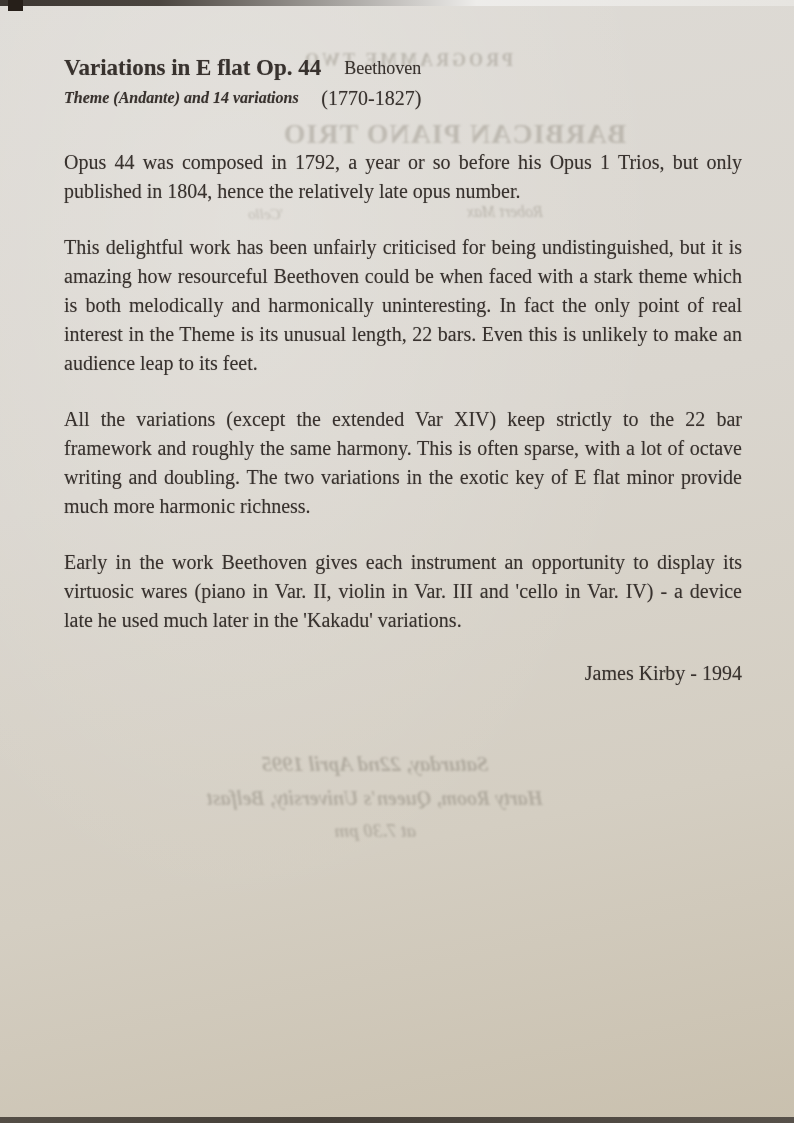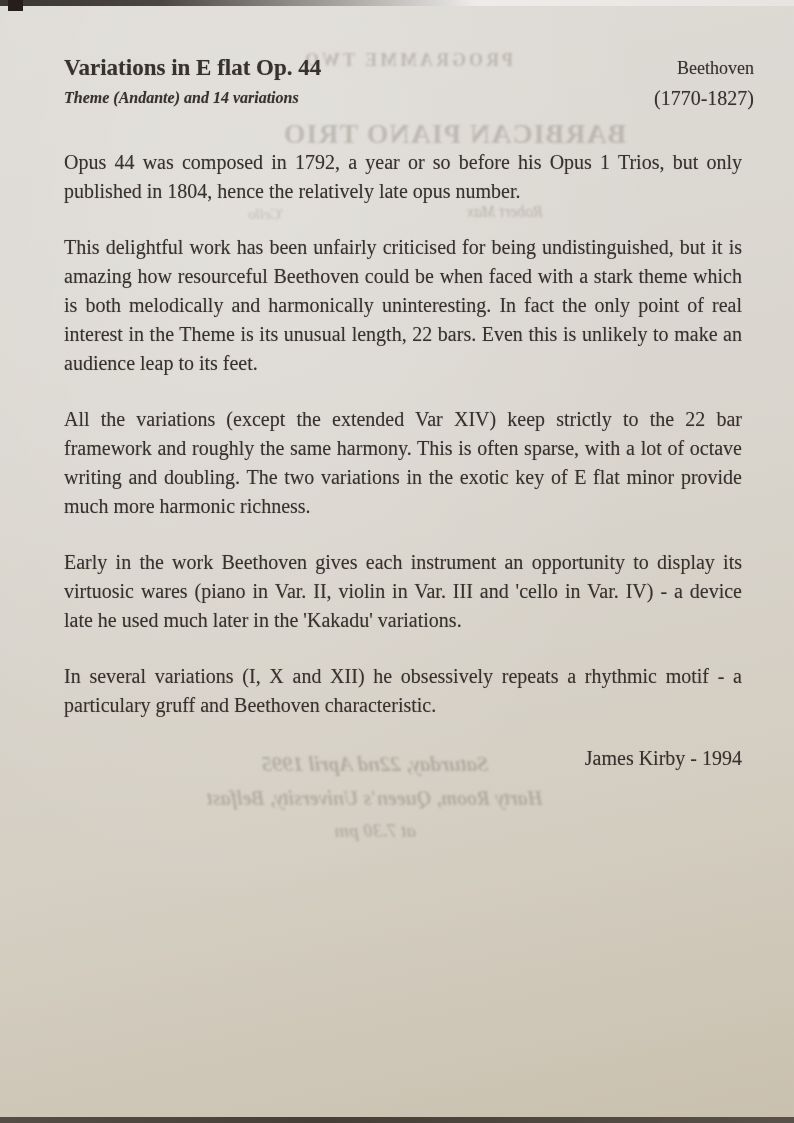--- a/index.html
+++ b/index.html
@@ -35,21 +35,20 @@
   .content {
     position: absolute;
     left: 64px;
     right: 40px;
     top: 52px;
     color: #38322e;
     text-shadow: 0 0 1px rgba(56,50,46,0.35);
   }
   .header-row {
     display: flex;
-    justify-content: space-between;
     align-items: flex-start;
   }
   .work-title {
     font-size: 23px;
     font-weight: bold;
     line-height: 32px;
   }
   .work-subtitle {
     font-size: 16px;
     font-weight: bold;
@@ -142,20 +141,19 @@
         <div class="composer-name">Beethoven</div>
         <div class="composer-dates">(1770-1827)</div>
       </div>
     </div>
 
     <div class="body-text">
       <p>Opus 44 was composed in 1792, a year or so before his Opus 1 Trios, but only published in 1804, hence the relatively late opus number.</p>
       <p>This delightful work has been unfairly criticised for being undistinguished, but it is amazing how resourceful Beethoven could be when faced with a stark theme which is both melodically and harmonically uninteresting. In fact the only point of real interest in the Theme is its unusual length, 22 bars. Even this is unlikely to make an audience leap to its feet.</p>
       <p>All the variations (except the extended Var XIV) keep strictly to the 22 bar framework and roughly the same harmony. This is often sparse, with a lot of octave writing and doubling. The two variations in the exotic key of E flat minor provide much more harmonic richness.</p>
       <p>Early in the work Beethoven gives each instrument an opportunity to display its virtuosic wares (piano in Var. II, violin in Var. III and 'cello in Var. IV) - a device late he used much later in the 'Kakadu' variations.</p>
-      <p>In several variations (I, X and XII) he obsessively repeats a rhythmic motif - a particulary gruff and Beethoven characteristic.</p>
     </div>
 
     <div class="byline">James Kirby - 1994</div>
   </div>
 
   <div class="edge-bottom"></div>
 </div>
 
 </body></html>

